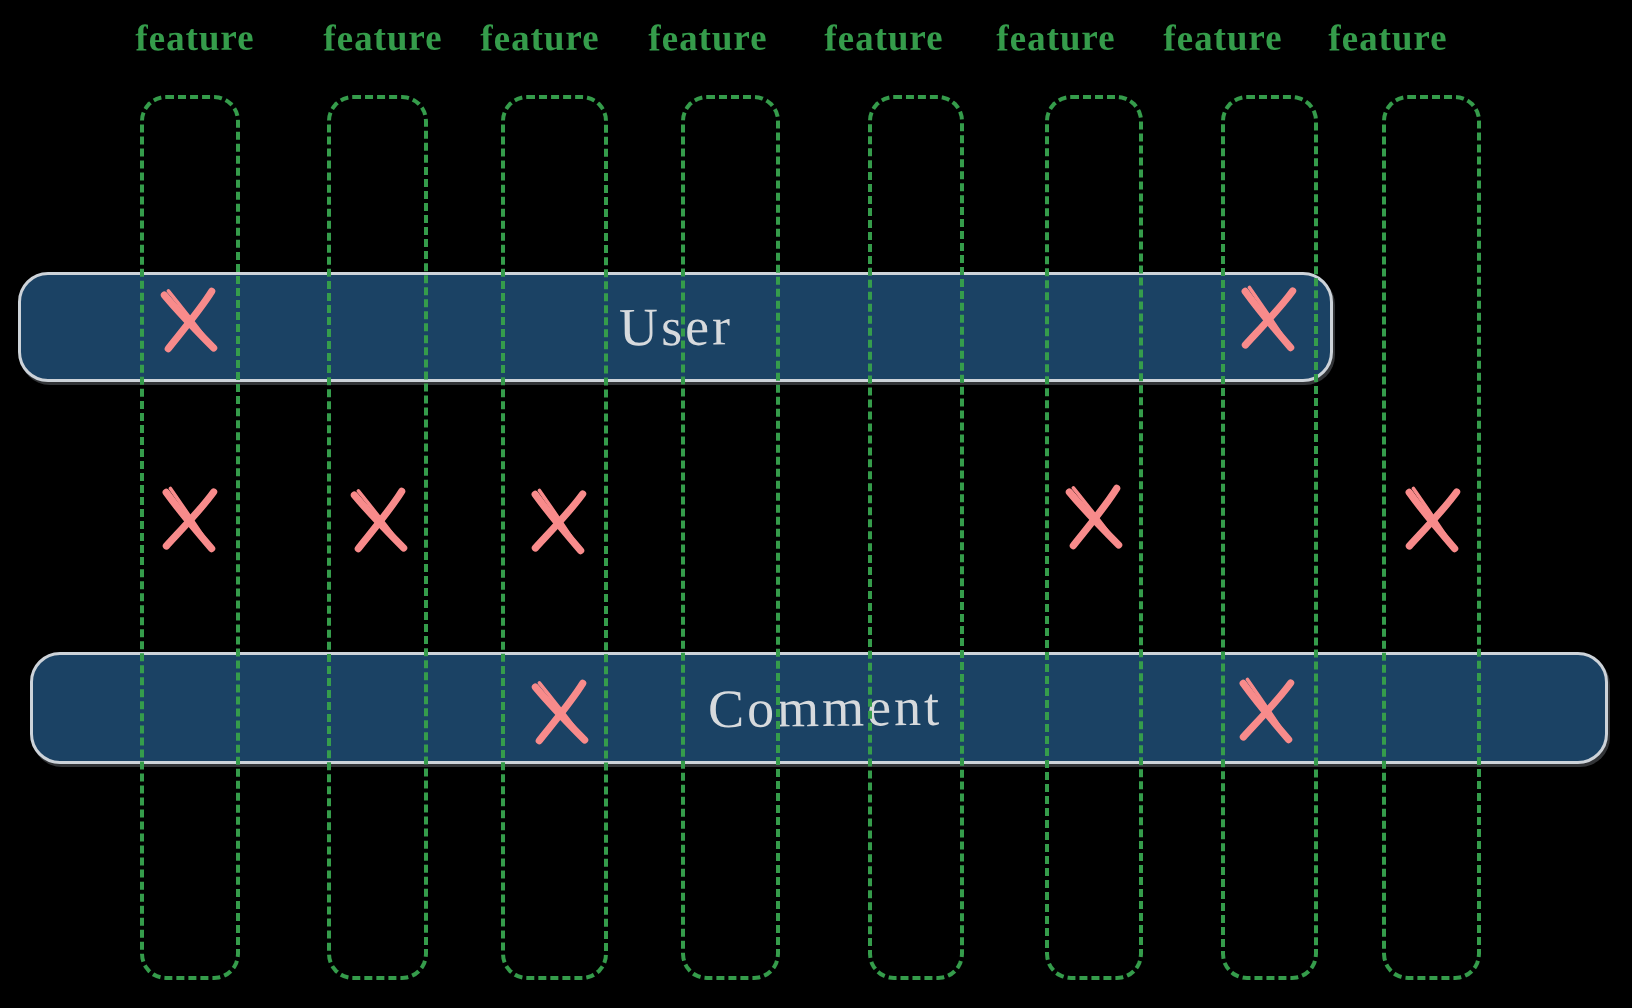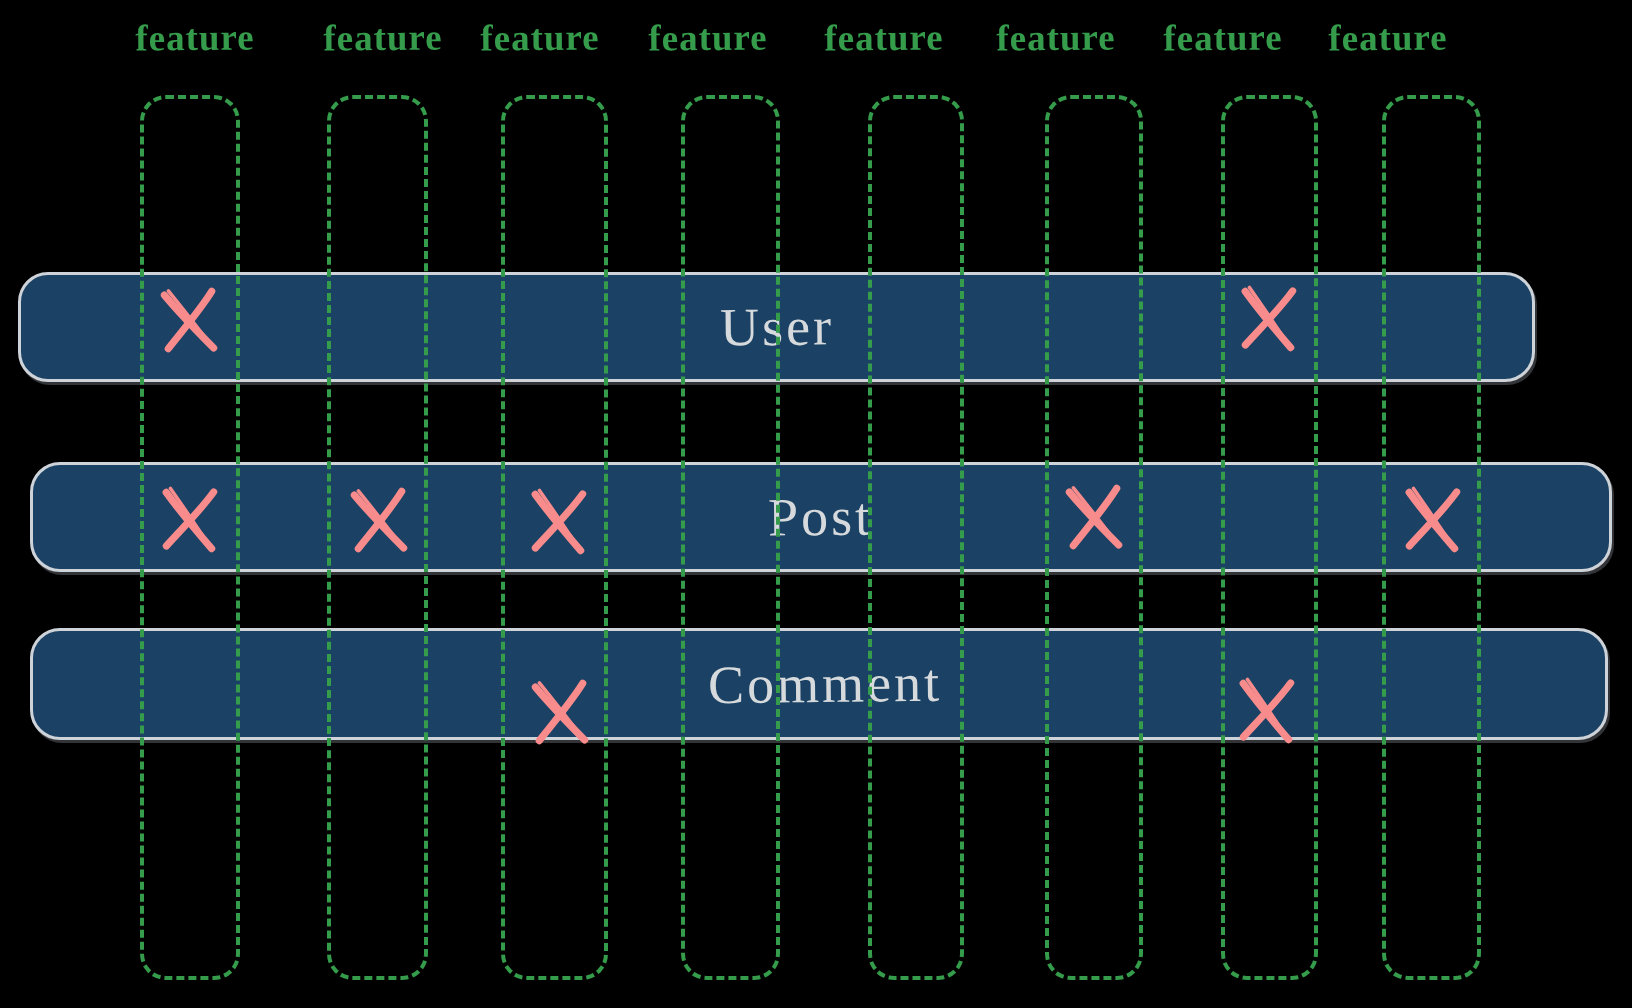--- a/index.html
+++ b/index.html
@@ -95,27 +95,24 @@
 
   <div class="feature-column" style="left:140px;  width:100px;"></div>
   <div class="feature-column" style="left:327px;  width:101px;"></div>
   <div class="feature-column" style="left:501px;  width:107px;"></div>
   <div class="feature-column" style="left:681px;  width:99px;"></div>
   <div class="feature-column" style="left:868px;  width:96px;"></div>
   <div class="feature-column" style="left:1045px; width:98px;"></div>
   <div class="feature-column" style="left:1221px; width:97px;"></div>
   <div class="feature-column" style="left:1382px; width:99px;"></div>
 
-  <div class="entity-row" style="left:18px; top:272px; width:1517px; height:110px;">
+  <div class="entity-row" style="left:18px; top:272px; width:1315px; height:110px;">
     <span class="row-label">User</span>
   </div>
-  <div class="entity-row" style="left:30px; top:462px; width:1582px; height:110px;">
-    <span class="row-label">Post</span>
-  </div>
-  <div class="entity-row" style="left:30px; top:628px; width:1578px; height:112px;padding-left:12px;">
+  <div class="entity-row" style="left:30px; top:652px; width:1578px; height:112px;padding-left:12px;">
     <span class="row-label">Comment</span>
   </div>
 
   <div class="x-mark x-r1" style="left:159px; top:286px;">
     <svg viewBox="0 0 60 66">
         <path class="stroke-sketch" d="M10,4 C22,20 38,42 48,56"></path>
         <path class="stroke-main" d="M6,8 C20,26 40,48 52,61"></path>
         <path class="stroke-main" d="M52,6 C40,24 18,48 8,60"></path>
       </svg>
   </div>

